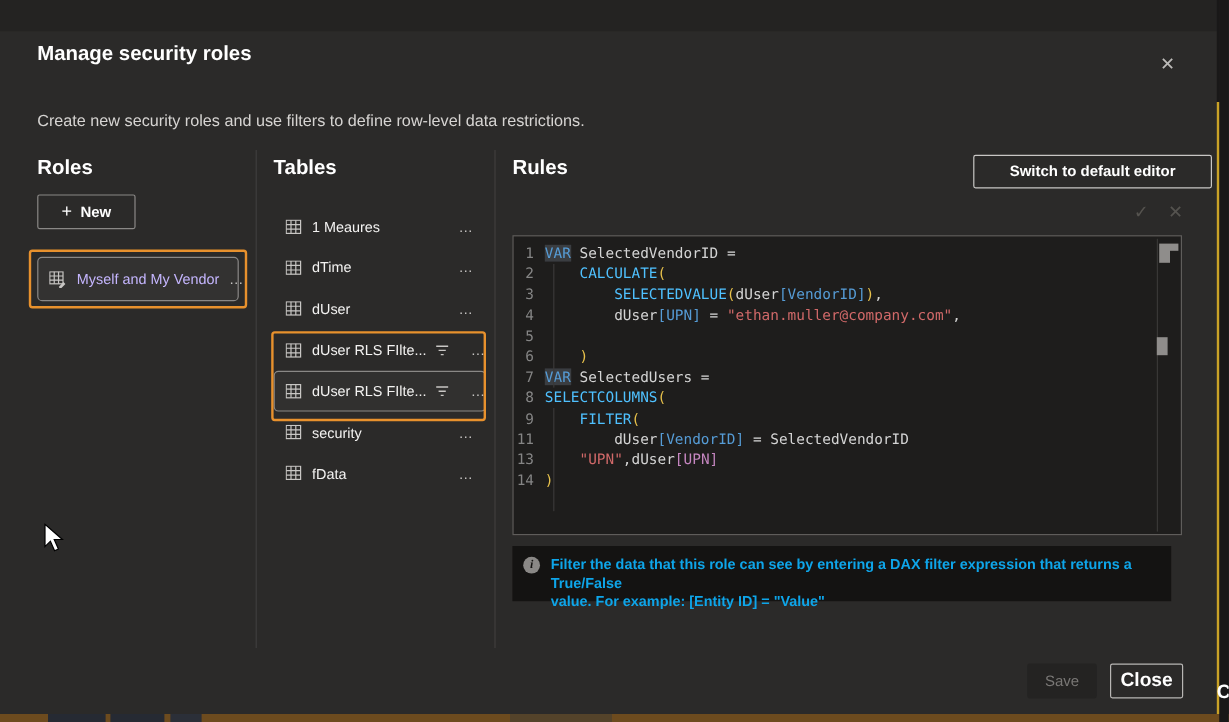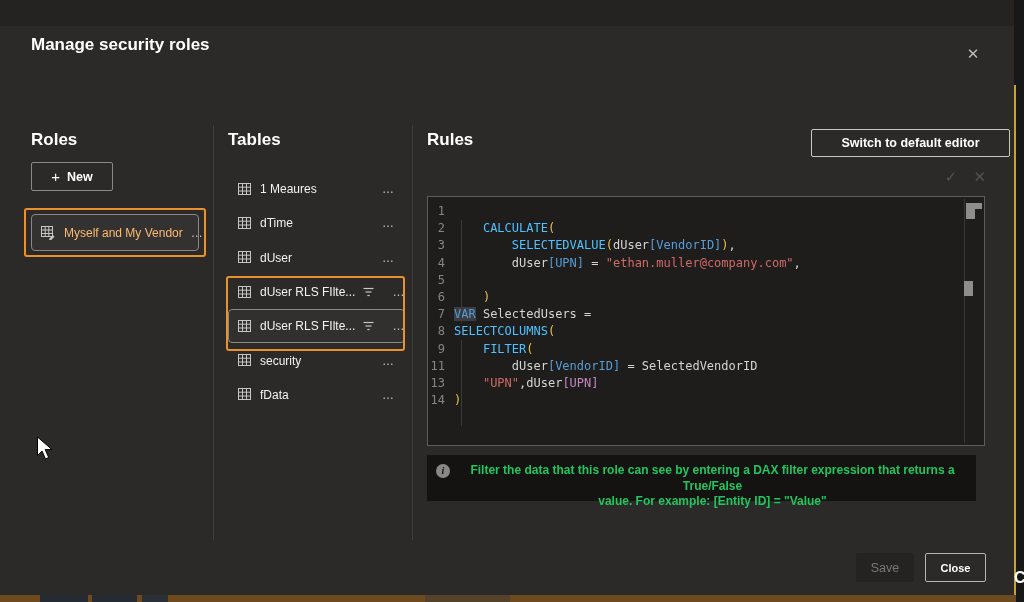--- a/index.html
+++ b/index.html
@@ -24,21 +24,21 @@
     border:1px solid #8a8886; border-radius:2px; background:transparent;
     display:flex; align-items:center; justify-content:center; gap:7px;
     color:#fff; font-size:12.5px; font-weight:700; cursor:pointer; }
   .new-btn .plus { font-size:15px; font-weight:400; }
   .hl-box { position:absolute; border:2px solid var(--accent,#e8912d); border-radius:3px; }
   .hl-roles { left:24px; top:208px; width:182px; height:49px; }
   .hl-tables { left:226px; top:276px; width:179px; height:75px; }
   .role-item { position:absolute; left:31px; top:214px; width:168px; height:37px;
     background:#333231; border:1px solid #8a8886; border-radius:4px;
     display:flex; align-items:center; padding:0 9px; gap:8px; cursor:pointer; }
-  .role-item .rlabel { font-size:12px; color:#fdba74; white-space:nowrap;text-align:right; }
+  .role-item .rlabel { font-size:12px; color:#c4b5fd; white-space:nowrap;text-align:right; }
   .dots { margin-left:auto; color:#c8c6c4; font-size:12px; letter-spacing:1px; cursor:pointer; }
 
   
   .tables-list { position:absolute; left:228px; top:172px; width:177px; }
   .trow { height:34.3px; display:flex; align-items:center; padding:0 9px; gap:8px;
           border:1px solid transparent; border-radius:4px; cursor:pointer; }
   .trow.selected { border-color:#8a8886; background:#31302f; }
   .tlabel { font-size:12px; color:#f3f2f1; white-space:nowrap; }
   .ficon { margin-left:auto; display:flex; align-items:center; }
   .trow .tdots { margin-left:auto; }
@@ -64,47 +64,48 @@
   .mini-line { position:absolute; left:536px; top:2px; width:1px; height:244px; background:#383736; }
   .mini-b1 { position:absolute; left:538px; top:6px; width:9px; height:16px; background:#8f8d8b; }
   .mini-b1b { position:absolute; left:547px; top:6px; width:7px; height:6px; background:#8f8d8b; }
   .mini-b2 { position:absolute; left:536px; top:84px; width:9px; height:15px; background:#8f8d8b; }
 
   .info-bar { position:absolute; left:427px; top:455px; width:549px; height:46px;
     background:#141312; display:flex; padding:8px 10px 0 9px; gap:9px; }
   .info-ic { width:14px; height:14px; border-radius:50%; background:#8a8886; color:#141312;
     font-size:10px; font-weight:700; text-align:center; line-height:14px;
     font-family:"Liberation Serif",serif; font-style:italic; flex:0 0 auto; margin-top:1px; }
-  .info-text { font-size:12px; font-weight:600; color:#22c55e; line-height:15.5px;text-align:center; }
+  .info-text { font-size:12px; font-weight:600; color:#0ea5e9; line-height:15.5px; }
 
   .save-btn { position:absolute; left:856px; top:553px; width:58px; height:29px;
     background:#242322; border:none; border-radius:2px; color:#797775;
     font-size:12.5px; font-weight:400; }
   .close-btn { position:absolute; left:925px; top:553px; width:61px; height:29px;
     background:transparent; border:1px solid #b8b6b4; border-radius:2px; color:#fff;
-    font-size:11px; font-weight:700; cursor:pointer; }
+    font-size:16px; font-weight:700; cursor:pointer; }
 
   
   .bottom-strip { position:absolute; left:0; top:595px; width:1024px; height:7px; background:#6d4b1e; }
   .bs-seg { position:absolute; top:0; height:7px; background:#262a33; }
   .right-edge { position:absolute; left:1016px; top:0; width:8px; height:602px; background:#191818; }
   .yellow-line { position:absolute; left:1014px; top:85px; width:2px; height:510px; background:#c9a227; }
   .yellow-top { position:absolute; left:1014px; top:0; width:2px; height:85px; background:#191818; }
   .clip-letter { position:absolute; left:1014px; top:569px; font-size:16px; font-weight:700;
     color:#fff; z-index:5; }
   .cursor { position:absolute; left:36px; top:436px; z-index:9; }
 </style>
 </head>
 <body>
 
 <div class="screen">
   <div class="topband"></div>
 
   <div class="dlg-title">Manage security roles</div>
   <div class="dlg-close">✕</div>
+  <div class="dlg-sub">Create new security roles and use filters to define row-level data restrictions.</div>
 
   <div class="col-head" style="left:31px">Roles</div>
   <button class="new-btn">
     <span class="plus">+</span>
     <span>New</span>
   </button>
   <div class="hl-box hl-roles"></div>
   <div class="role-item">
     <span style="display:flex">
       <svg width="15" height="14" viewBox="0 0 15 14">
@@ -259,20 +260,21 @@
 
   <div class="editor-actions">
     <span>✓</span>
     <span>✕</span>
   </div>
 
   <div class="editor">
     <div>
         <div class="cl">
           <span class="ln">1</span>
+          <span class="codeln"><span class="tok-kw tok-hl">VAR</span><span class="tok-p"> SelectedVendorID =</span></span>
         </div>
         <div class="cl">
           <span class="ln">2</span>
           <span class="codeln"><span class="tok-p">    </span><span class="tok-fn">CALCULATE</span><span class="tok-br">(</span></span>
         </div>
         <div class="cl">
           <span class="ln">3</span>
           <span class="codeln"><span class="tok-p">        </span><span class="tok-fn">SELECTEDVALUE</span><span class="tok-br">(</span><span class="tok-p">dUser</span><span class="tok-sq">[VendorID]</span><span class="tok-br">)</span><span class="tok-p">,</span></span>
         </div>
         <div class="cl">

